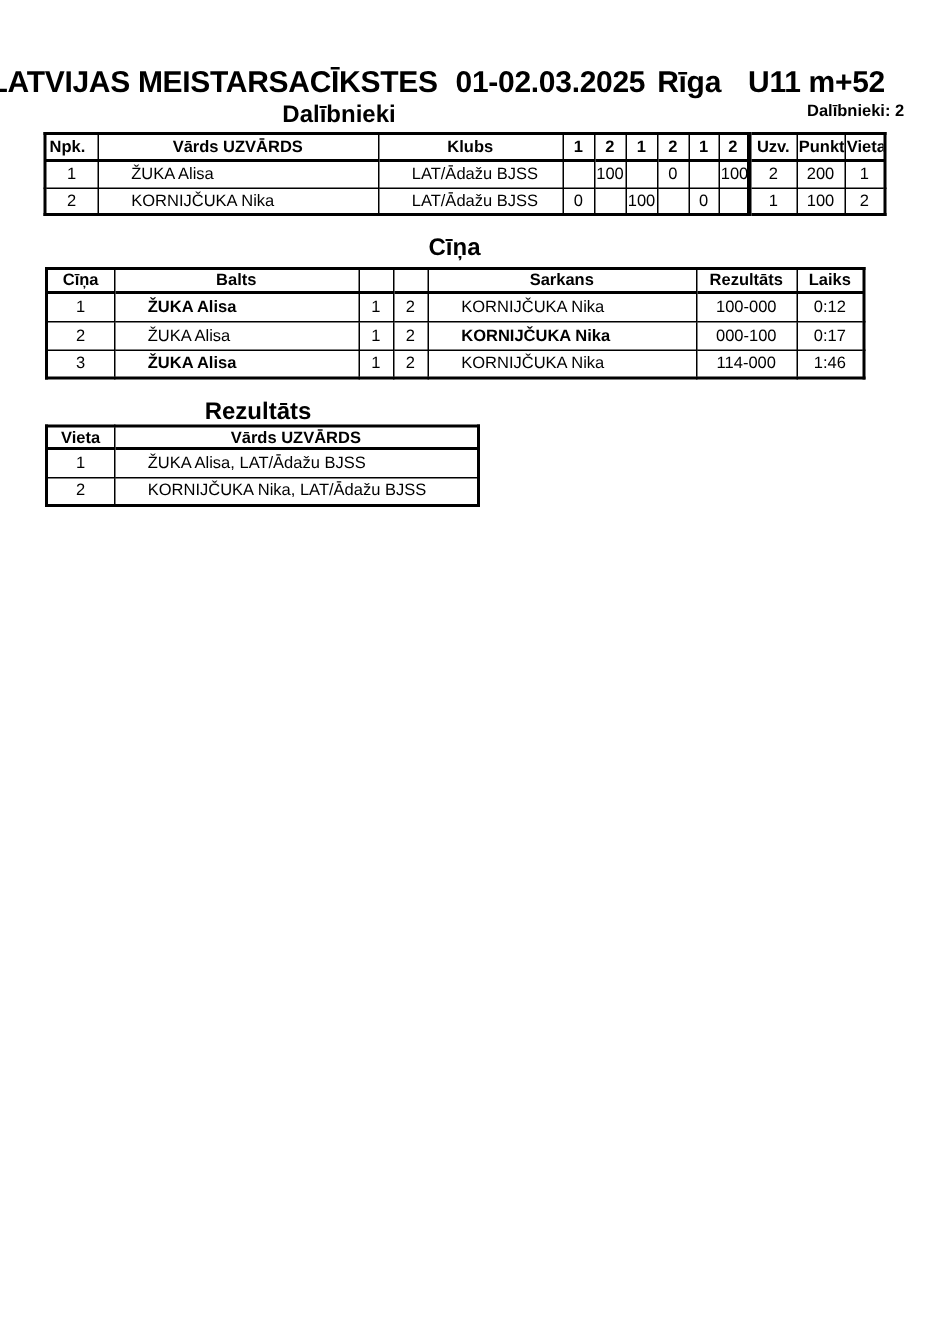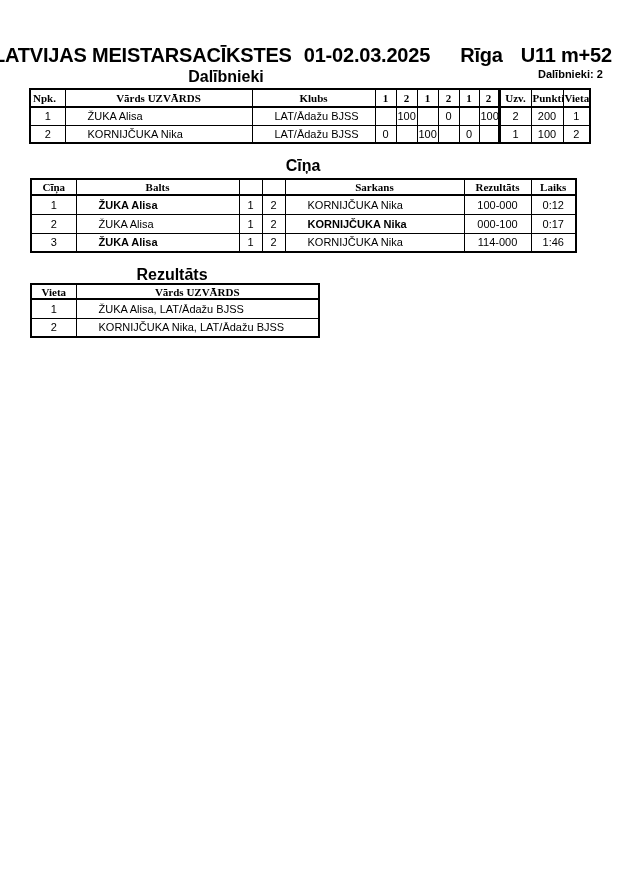--- a/index.html
+++ b/index.html
@@ -17,21 +17,21 @@
   .title {
     position: absolute;
     top: 44px;
     left: -7px;
     white-space: nowrap;
     font-size: 20px;
     font-weight: bold;
     letter-spacing: -0.2px;
   }
   .title .tp-date { margin-left: 12px; }
-  .title .tp-city { margin-left: 30px; }
+  .title .tp-city { margin-left: 8px; }
   .title .tp-cat  { margin-left: 18px; }
 
   
   .sec-label {
     position: absolute;
     font-size: 16px;
     font-weight: bold;
     white-space: nowrap;
     transform: translateX(-50%);
   }
@@ -56,21 +56,21 @@
   }
   th, td {
     border: 1px solid #000;
     font-size: 11px;
     padding: 0 1px;
     white-space: nowrap;
     overflow: hidden;
     vertical-align: middle;
     text-align: center;
   }
-  th { font-weight: bold; font-family: Liberation Serif, serif; }
+  th { font-weight: bold; }
   thead th { border-bottom: 2px solid #000; }
   td.l, th.l { text-align: left; padding-left: 22px; }
   th.hl { text-align: left; padding-left: 2px; }
   .sep { border-left: 3px solid #000; }
   .win { font-weight: bold; }
 
   .t1 { left: 29px; top: 88px;  width: 560px; }
   .t1 thead tr { height: 18px; }
   .t1 tbody tr { height: 18px; }
 

